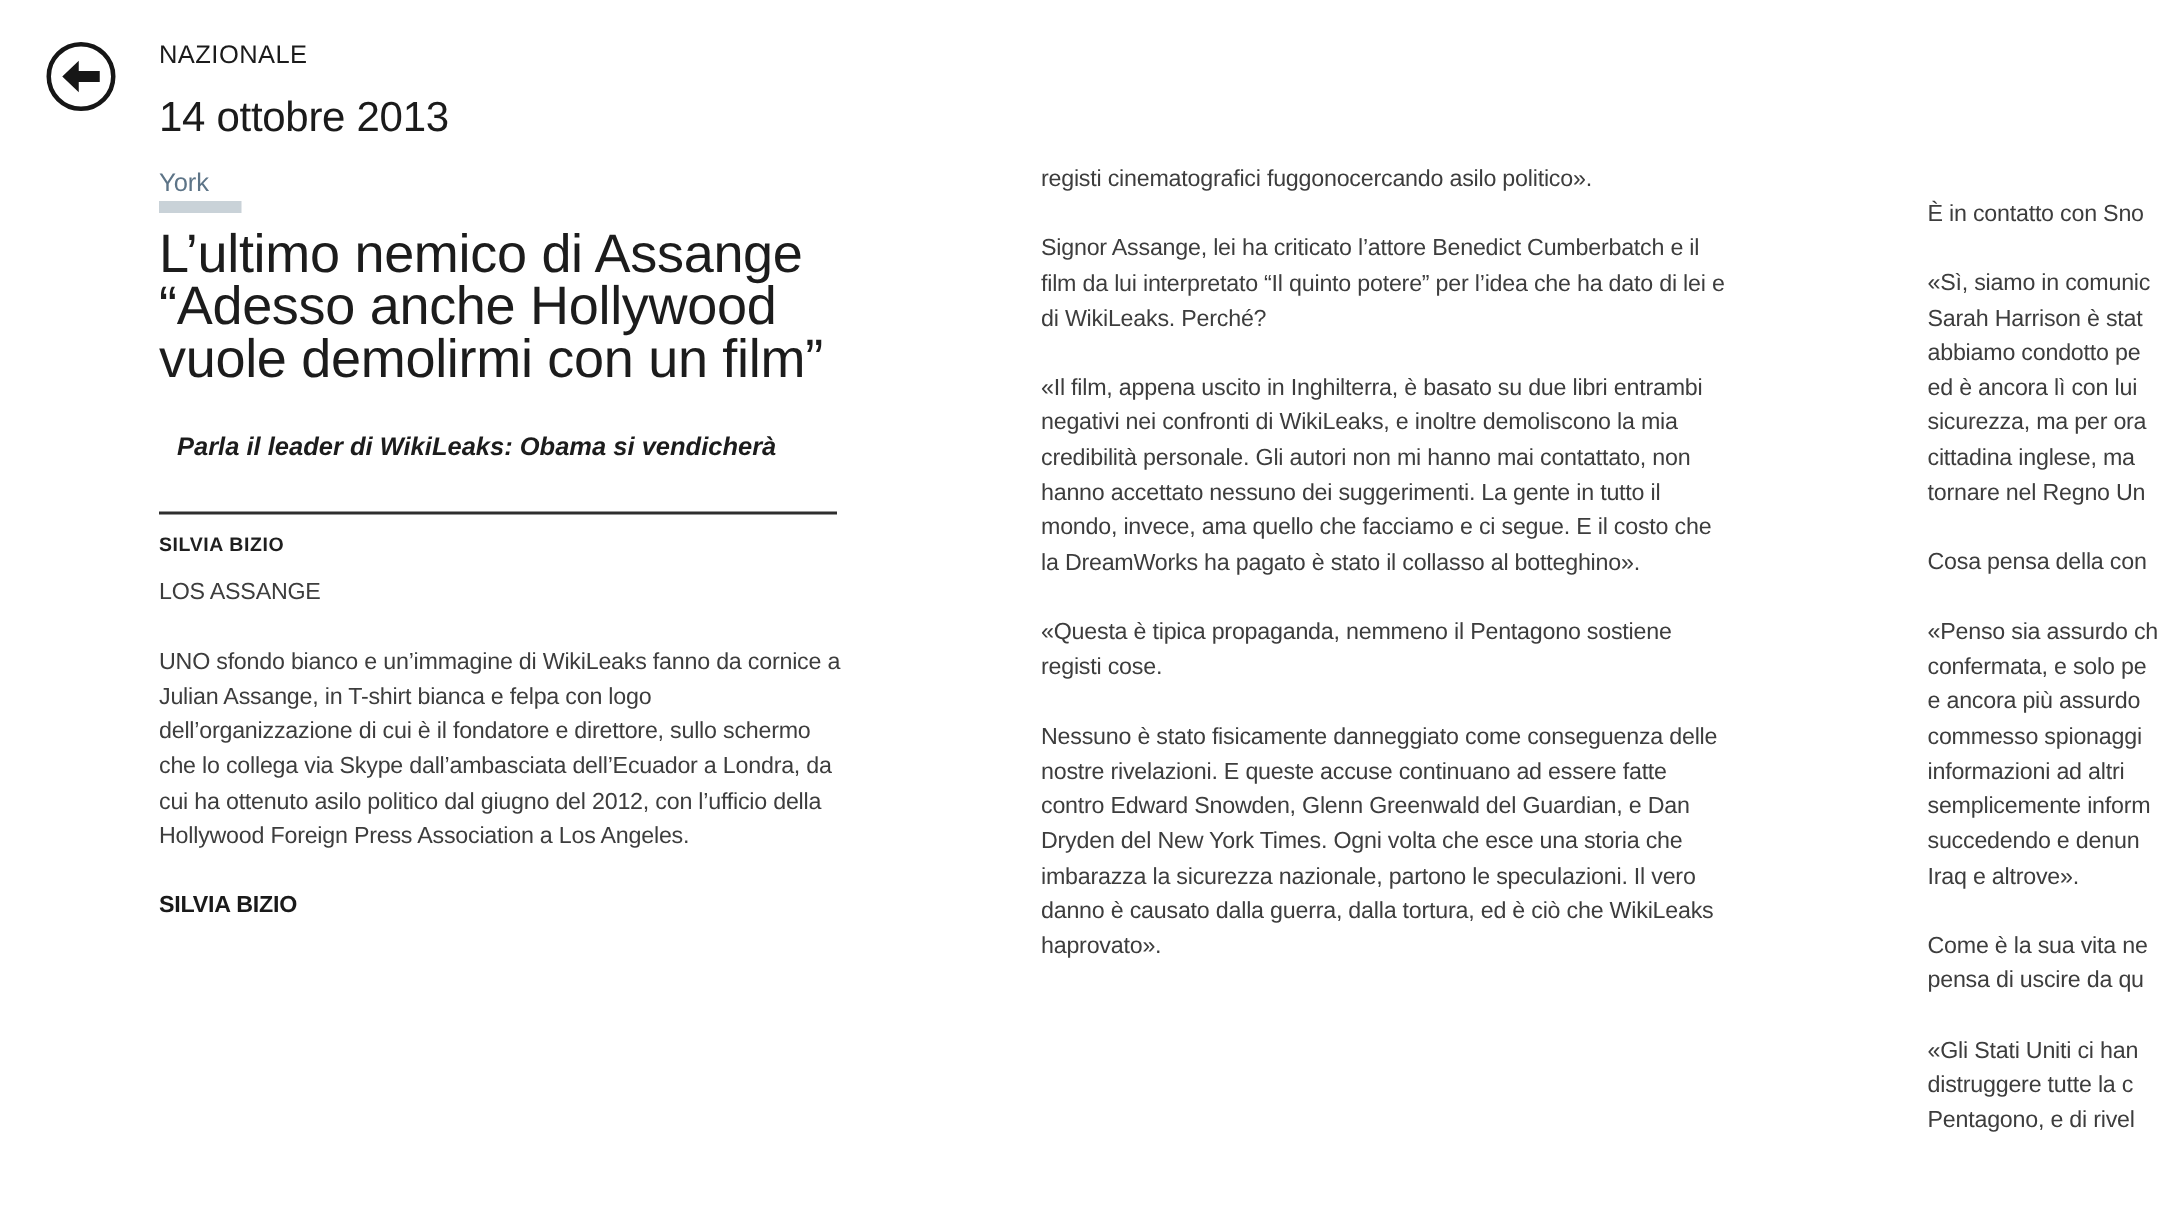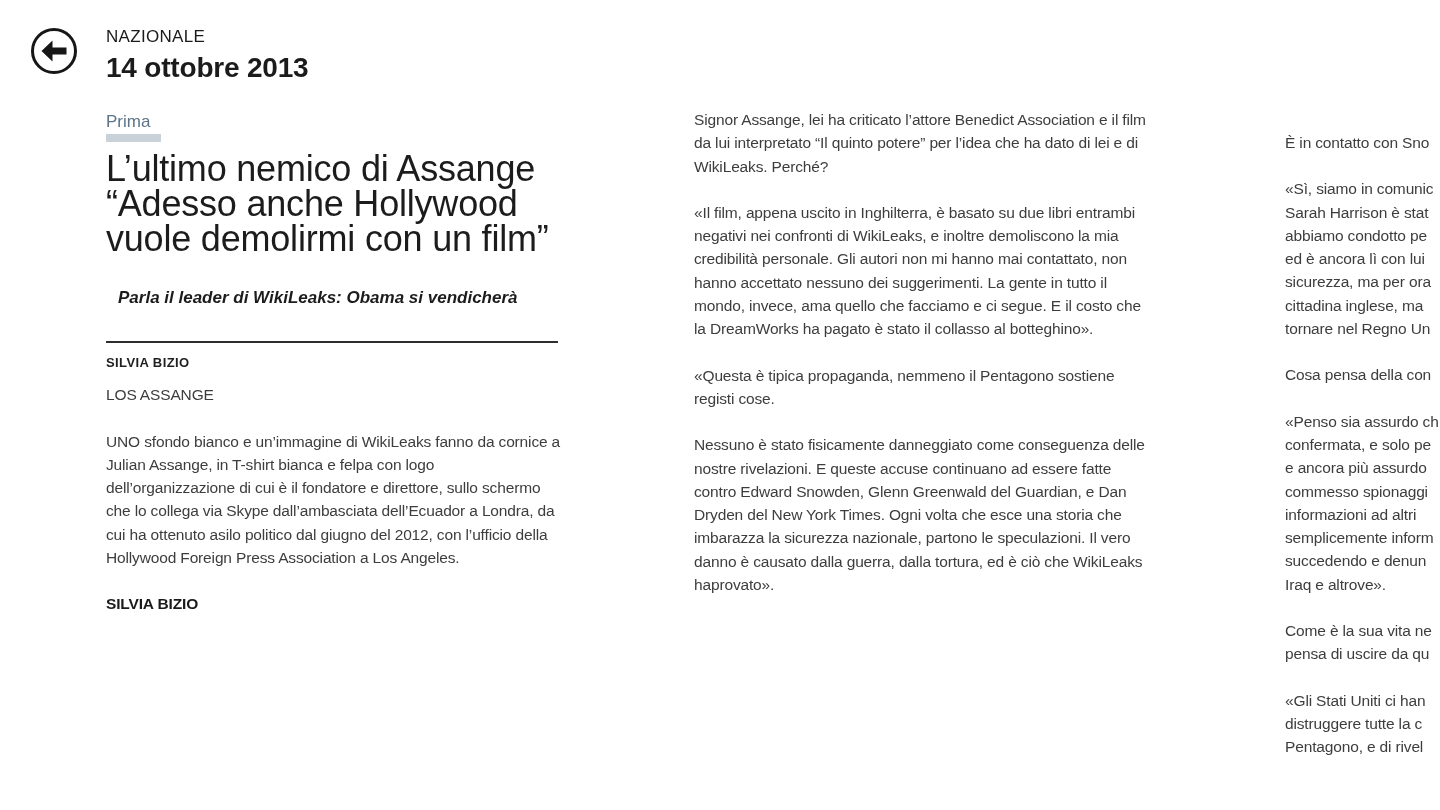--- a/index.html
+++ b/index.html
@@ -12,21 +12,21 @@
   
   .back-btn {
     position:absolute; left:29px; top:26px; width:50px; height:50px;
     background:none; border:none; padding:0; cursor:pointer;
   }
   .back-btn svg { display:block; }
 
   
   .masthead { position:absolute; left:106px; top:27px; color:#1b1b1b; }
   .section-name { font-size:17px; line-height:20px; letter-spacing:0.3px; font-weight:400; }
-  .edition-date { font-size:28px; line-height:30px; margin-top:6px; font-weight:700; letter-spacing:-0.2px; }
+  .edition-date { font-size:28px; line-height:30px; margin-top:16px; font-weight:400; letter-spacing:-0.2px; }
 
   
   .kicker { position:absolute; left:106px; top:112px; cursor:pointer; }
   .kicker-label { font-size:17px; line-height:20px; color:#5d7487; }
   .kicker-bar { width:55px; height:8px; background:#c9d2d8; margin-top:2px; }
 
   
   .headline {
     position:absolute; left:106px; top:151px; width:505px;
     font-size:36px; line-height:35px; font-weight:400; color:#1c1c1c;
@@ -64,37 +64,38 @@
       </svg>
     </span>
   </button>
 
   <header class="masthead">
     <div class="section-name">NAZIONALE</div>
     <div class="edition-date">14 ottobre 2013</div>
   </header>
 
   <div class="kicker">
-    <div class="kicker-label">Prima</div>
+    <div class="kicker-label">York</div>
     <div class="kicker-bar"></div>
   </div>
 
   <h1 class="headline">L’ultimo nemico di Assange “Adesso anche Hollywood vuole demolirmi con un film”</h1>
   <h2 class="standfirst">Parla il leader di WikiLeaks: Obama si vendicherà</h2>
 
   <section class="col col-1">
     <hr class="rule">
     <p class="author">SILVIA BIZIO</p>
     <p class="dateline">LOS ASSANGE</p>
     <p>UNO sfondo bianco e un’immagine di WikiLeaks fanno da cornice a Julian Assange, in T-shirt bianca e felpa con logo dell’organizzazione di cui è il fondatore e direttore, sullo schermo che lo collega via Skype dall’ambasciata dell’Ecuador a Londra, da cui ha ottenuto asilo politico dal giugno del 2012, con l’ufficio della Hollywood Foreign Press Association a Los Angeles.</p>
     <p class="subhead">SILVIA BIZIO</p>
   </section>
 
   <section class="col col-2">
-    <p>Signor Assange, lei ha criticato l’attore Benedict Association e il film da lui interpretato “Il quinto potere” per l’idea che ha dato di lei e di WikiLeaks. Perché?</p>
+    <p>registi cinematografici fuggonocercando asilo politico».</p>
+    <p>Signor Assange, lei ha criticato l’attore Benedict Cumberbatch e il film da lui interpretato “Il quinto potere” per l’idea che ha dato di lei e di WikiLeaks. Perché?</p>
     <p>«Il film, appena uscito in Inghilterra, è basato su due libri entrambi negativi nei confronti di WikiLeaks, e inoltre demoliscono la mia credibilità personale. Gli autori non mi hanno mai contattato, non hanno accettato nessuno dei suggerimenti. La gente in tutto il mondo, invece, ama quello che facciamo e ci segue. E il costo che la DreamWorks ha pagato è stato il collasso al botteghino».</p>
     <p>«Questa è tipica propaganda, nemmeno il Pentagono sostiene registi cose.</p>
     <p>Nessuno è stato fisicamente danneggiato come conseguenza delle nostre rivelazioni. E queste accuse continuano ad essere fatte contro Edward Snowden, Glenn Greenwald del Guardian, e Dan Dryden del New York Times. Ogni volta che esce una storia che imbarazza la sicurezza nazionale, partono le speculazioni. Il vero danno è causato dalla guerra, dalla tortura, ed è ciò che WikiLeaks haprovato».</p>
   </section>
 
   <section class="col col-3">
     <p>
       <span class="line">È in contatto con Sno</span>
     </p>
     <p>

